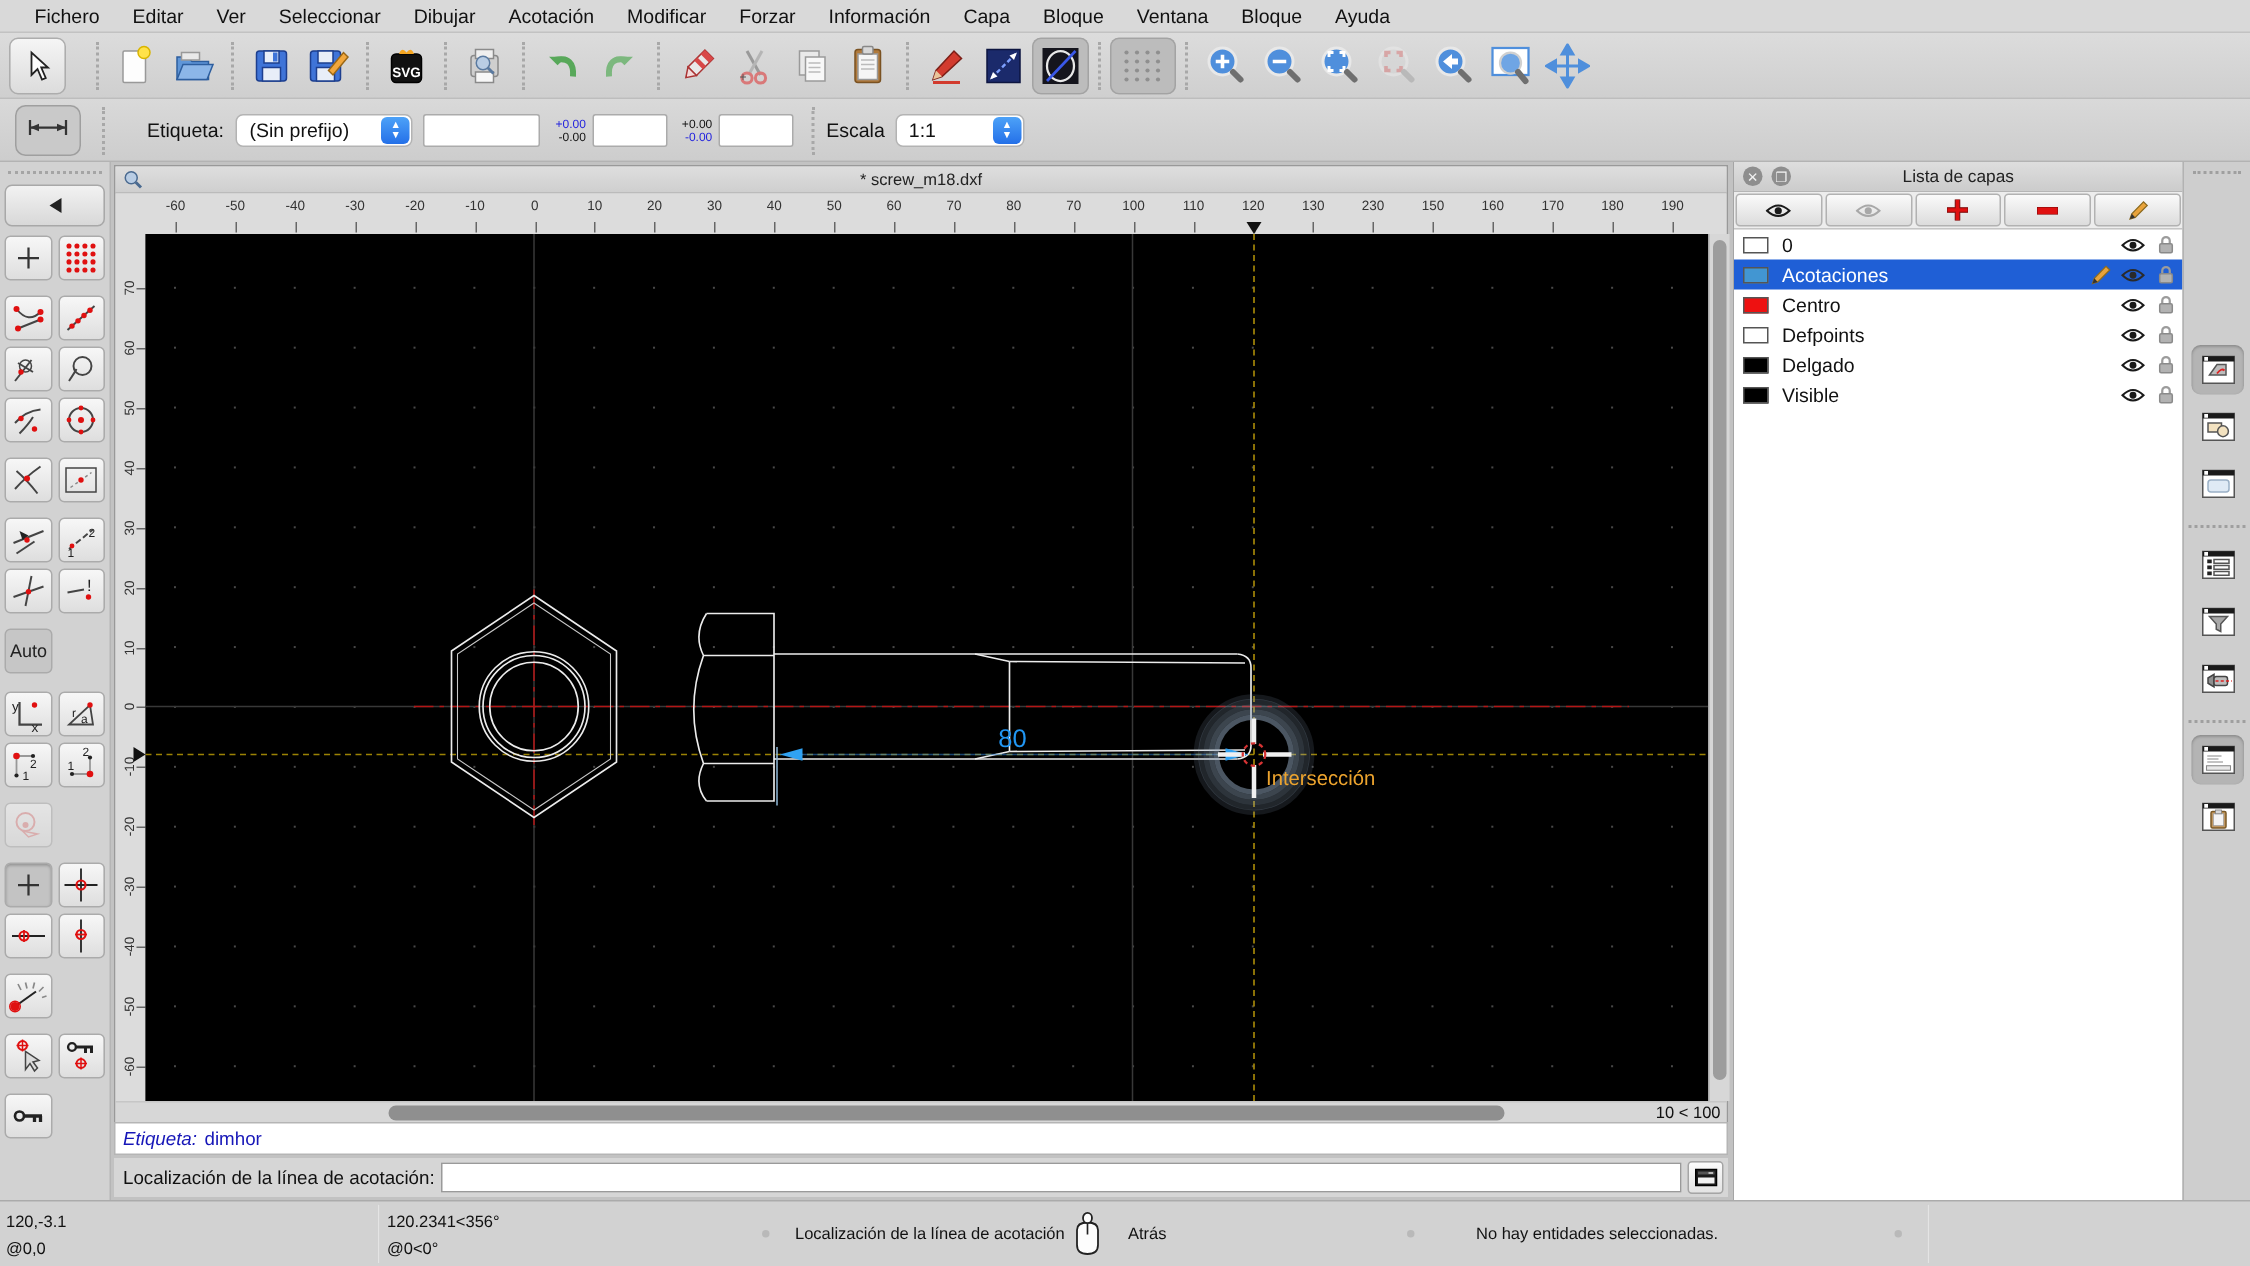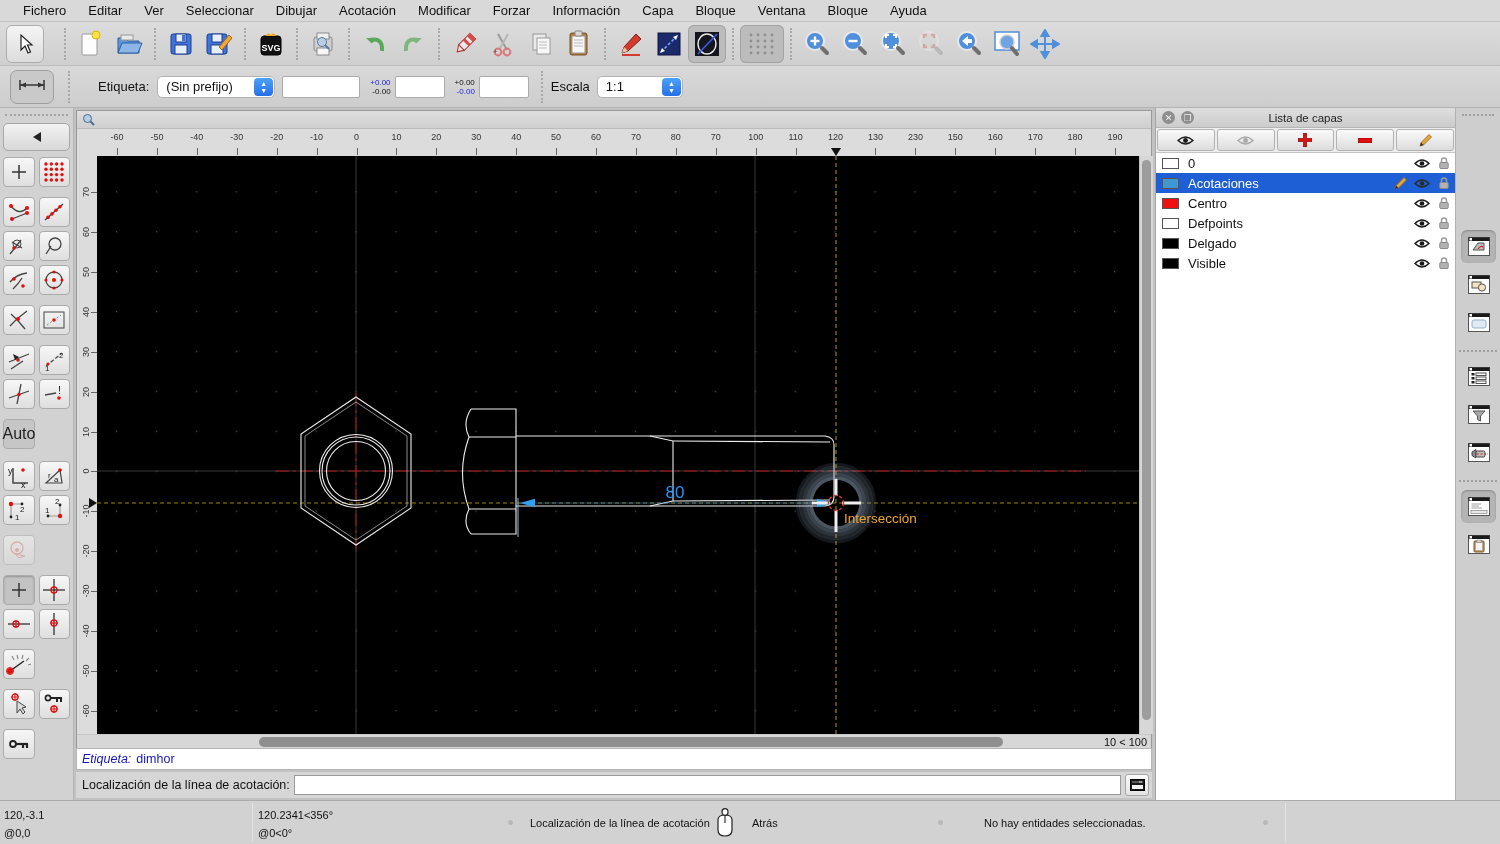--- a/index.html
+++ b/index.html
@@ -38,21 +38,21 @@
 
   
   .sidebar { width:74px; background:#d2d2d2; border-right:1px solid #b5b5b5; padding:4px 3px 0 3px; flex:0 0 auto; }
   .s-handle { height:5px; border-top:2px dotted #a5a5a5; margin:2px 2px 4px 2px; }
   .s-back { height:28px; border:1px solid #a8a8a8; border-radius:5px; background:linear-gradient(#f2f2f2,#d8d8d8);
             display:flex; align-items:center; justify-content:center; margin-bottom:6px; }
   .srow { display:flex; gap:4px; margin-bottom:4px; }
   .sbtn { width:32px; height:30px; border:1px solid #ababab; border-radius:4px;
           background:linear-gradient(#f7f7f7,#dedede); display:flex; align-items:center; justify-content:center; }
   .sbtn.pressed { background:#c3c3c3; box-shadow:inset 0 1px 2px rgba(0,0,0,.25); }
-  .sbtn.auto { width:32px; font-size:16px; color:#222; background:#c6c6c6; }
+  .sbtn.auto { width:32px; font-size:12px; color:#222; background:#c6c6c6; }
   .sbtn.disabled { opacity:.5; }
   .sgap { height:6px; }
 
   
   .mdi { flex:1 1 auto; position:relative; background:#c2c2c2; }
   .docwin { position:absolute; left:2px; top:2px; width:1076px; border:1px solid #999; background:#dcdcdc; }
   .doc-titlebar { height:18px; background:linear-gradient(#dedede,#cfcfcf); border-bottom:1px solid #bbb;
                   position:relative; display:flex; align-items:center; }
   .doc-title { position:absolute; left:0; right:0; text-align:center; font-size:11px; color:#222; }
   .hruler { height:27px; position:relative; background:#dcdcdc; font-size:9px; color:#333; }
@@ -676,20 +676,21 @@
     </div>
   </div>
 
   <div class="mdi">
     <div class="docwin">
       <div class="doc-titlebar">
         <svg width="13" height="13" viewBox="0 0 13 13" style="margin-left:5px;z-index:1;">
             <circle cx="5.5" cy="5.5" r="4" fill="#b9cde4" stroke="#4a6a90"></circle>
             <line x1="8.5" y1="8.5" x2="12" y2="12" stroke="#4a6a90" stroke-width="2"></line>
           </svg>
+        <div class="doc-title">* screw_m18.dxf</div>
       </div>
       <div class="hruler">
           <span class="hr-label" style="left: 40px;">-60</span>
           <div class="hr-tick" style="left: 40px;"></div>
           <span class="hr-label" style="left: 79.92px;">-50</span>
           <div class="hr-tick" style="left: 79.92px;"></div>
           <span class="hr-label" style="left: 119.84px;">-40</span>
           <div class="hr-tick" style="left: 119.84px;"></div>
           <span class="hr-label" style="left: 159.76px;">-30</span>
           <div class="hr-tick" style="left: 159.76px;"></div>

